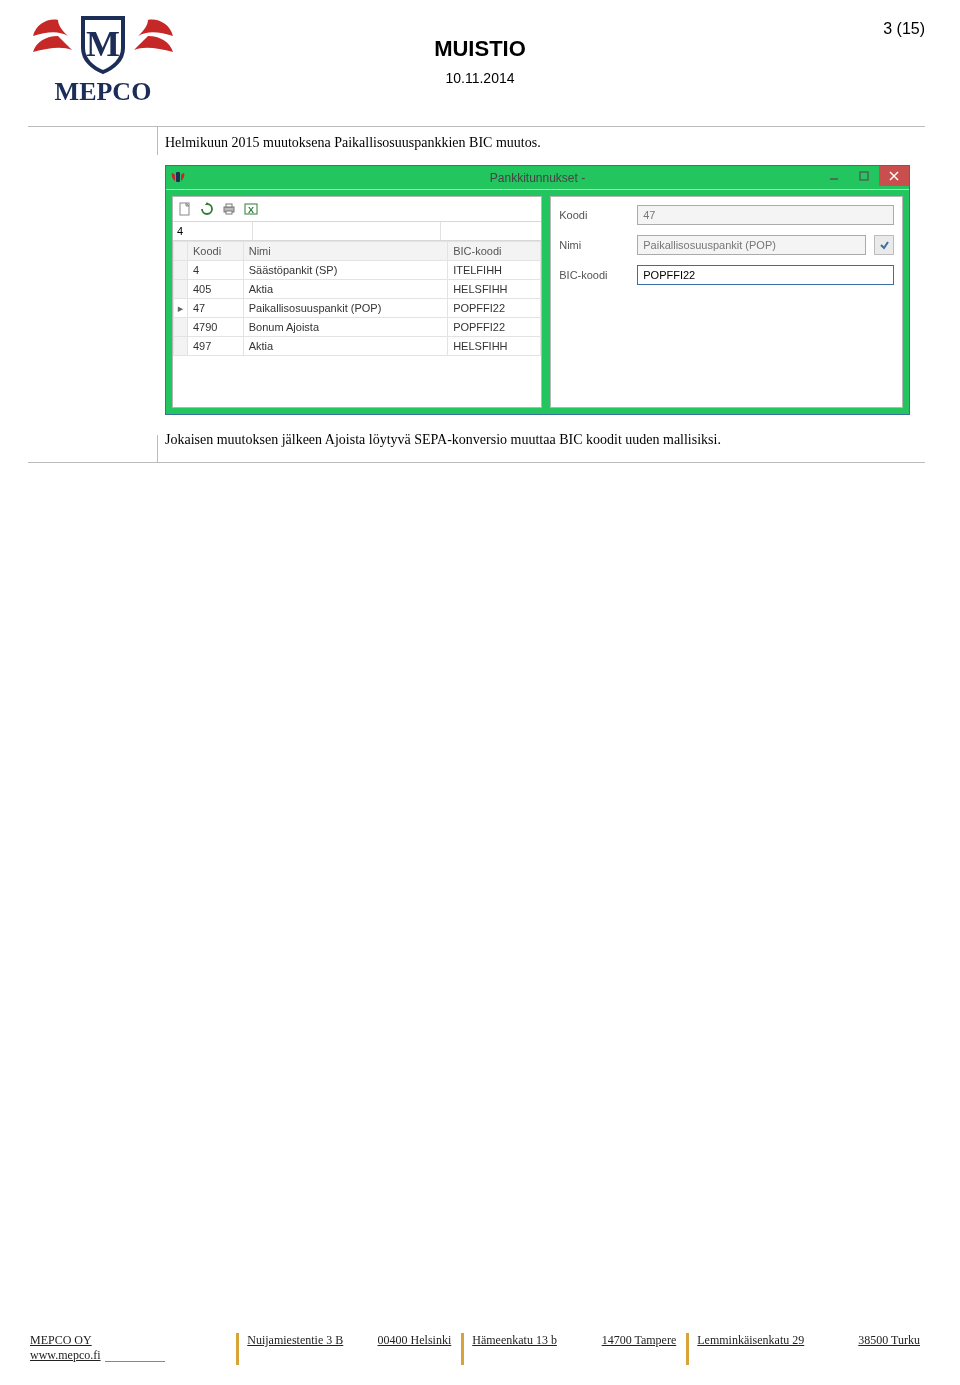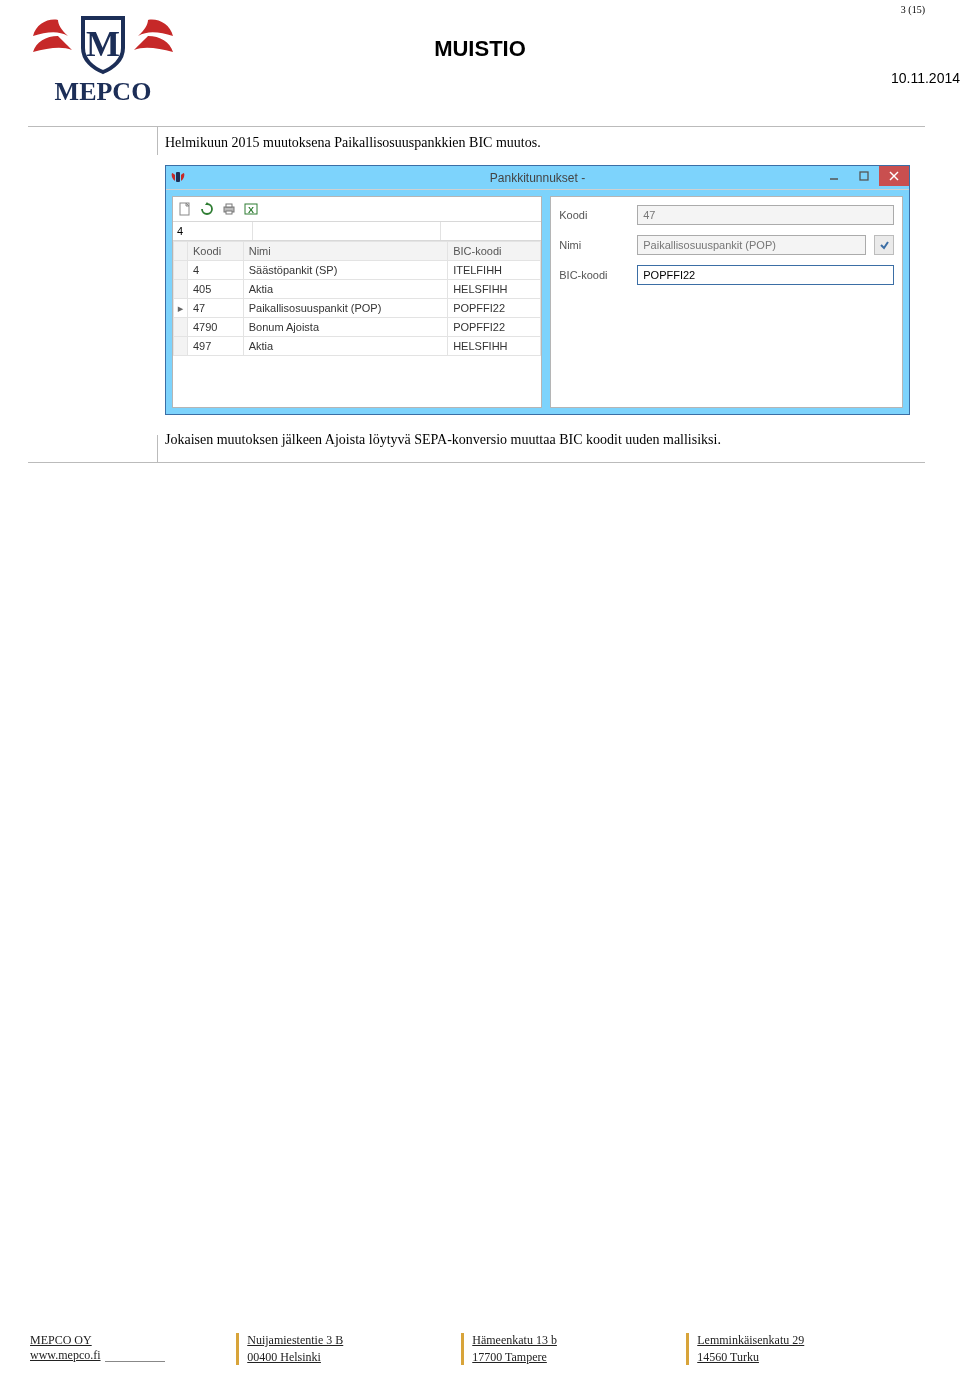--- a/index.html
+++ b/index.html
@@ -26,29 +26,28 @@
     left: 0; right: 0;
     top: 12px;
     text-align: center;
     font-weight: bold;
     font-size: 22px;
     margin-top: 24px;
   }
   .page-num {
     position: absolute;
     right: 35px;
-    top: 4px;
-    font-size: 10px;
-    font-family: Liberation Serif, serif;
+    top: 20px;
+    font-size: 16px;
   }
   .doc-date {
     position: absolute;
     left: 0; right: 0;
     top: 70px;
-    text-align: right;
+    text-align: center;
     font-size: 14px;
   }
   .midrule {
     position: absolute;
     left: 28px;
     right: 35px;
     top: 126px;
     border-top: 1px solid #bbb;
   }
   .midrule .stub {
@@ -67,21 +66,21 @@
   }
   .text1 { top: 135px; }
   .text2 { top: 432px; }
   .screenshot {
     position: absolute;
     left: 165px;
     top: 165px;
     width: 745px;
     height: 250px;
     border: 1px solid #3b6ea5;
-    background: #7dd3fc;
+    background: #22c55e;
     font-family: 'Segoe UI', Tahoma, sans-serif;
     font-size: 11px;
     color: #333;
   }
   .win-title {
     height: 24px;
     line-height: 24px;
     text-align: center;
     position: relative;
     border-bottom: 1px solid #d0d0d0;
@@ -221,21 +220,21 @@
   .footer .c2 { flex: 1.9; }
   .footer .c3 { flex: 1.2; }
   .footer .c4 { flex: 1.2; }
   .footer .c5 { flex: 1.3; }
   .footer .bar {
     border-left: 3px solid #d8a43a;
     padding-left: 8px;
     margin-right: 10px;
     height: 32px;
     display: flex;
-    flex-direction: column;
+    flex-direction: row;
     justify-content: space-between;
   }
   .footer .underline {
     display: inline-block;
     border-bottom: 1px solid #888;
     min-width: 60px;
     height: 12px;
     vertical-align: middle;
     margin-left: 4px;
   }
@@ -411,22 +410,22 @@
   </div>
   <div class="col c3">
       <div class="bar">
     <span>Nuijamiestentie 3 B</span>
     <span>00400 Helsinki</span>
   </div>
     </div>
   <div class="col c4">
       <div class="bar">
     <span>Hämeenkatu 13 b</span>
-    <span>17700 Tampere</span>
+    <span>14700 Tampere</span>
   </div>
     </div>
   <div class="col c5">
       <div class="bar">
     <span>Lemminkäisenkatu 29</span>
-    <span>14560 Turku</span>
+    <span>38500 Turku</span>
   </div>
     </div>
 </div>
 
 </body></html>

